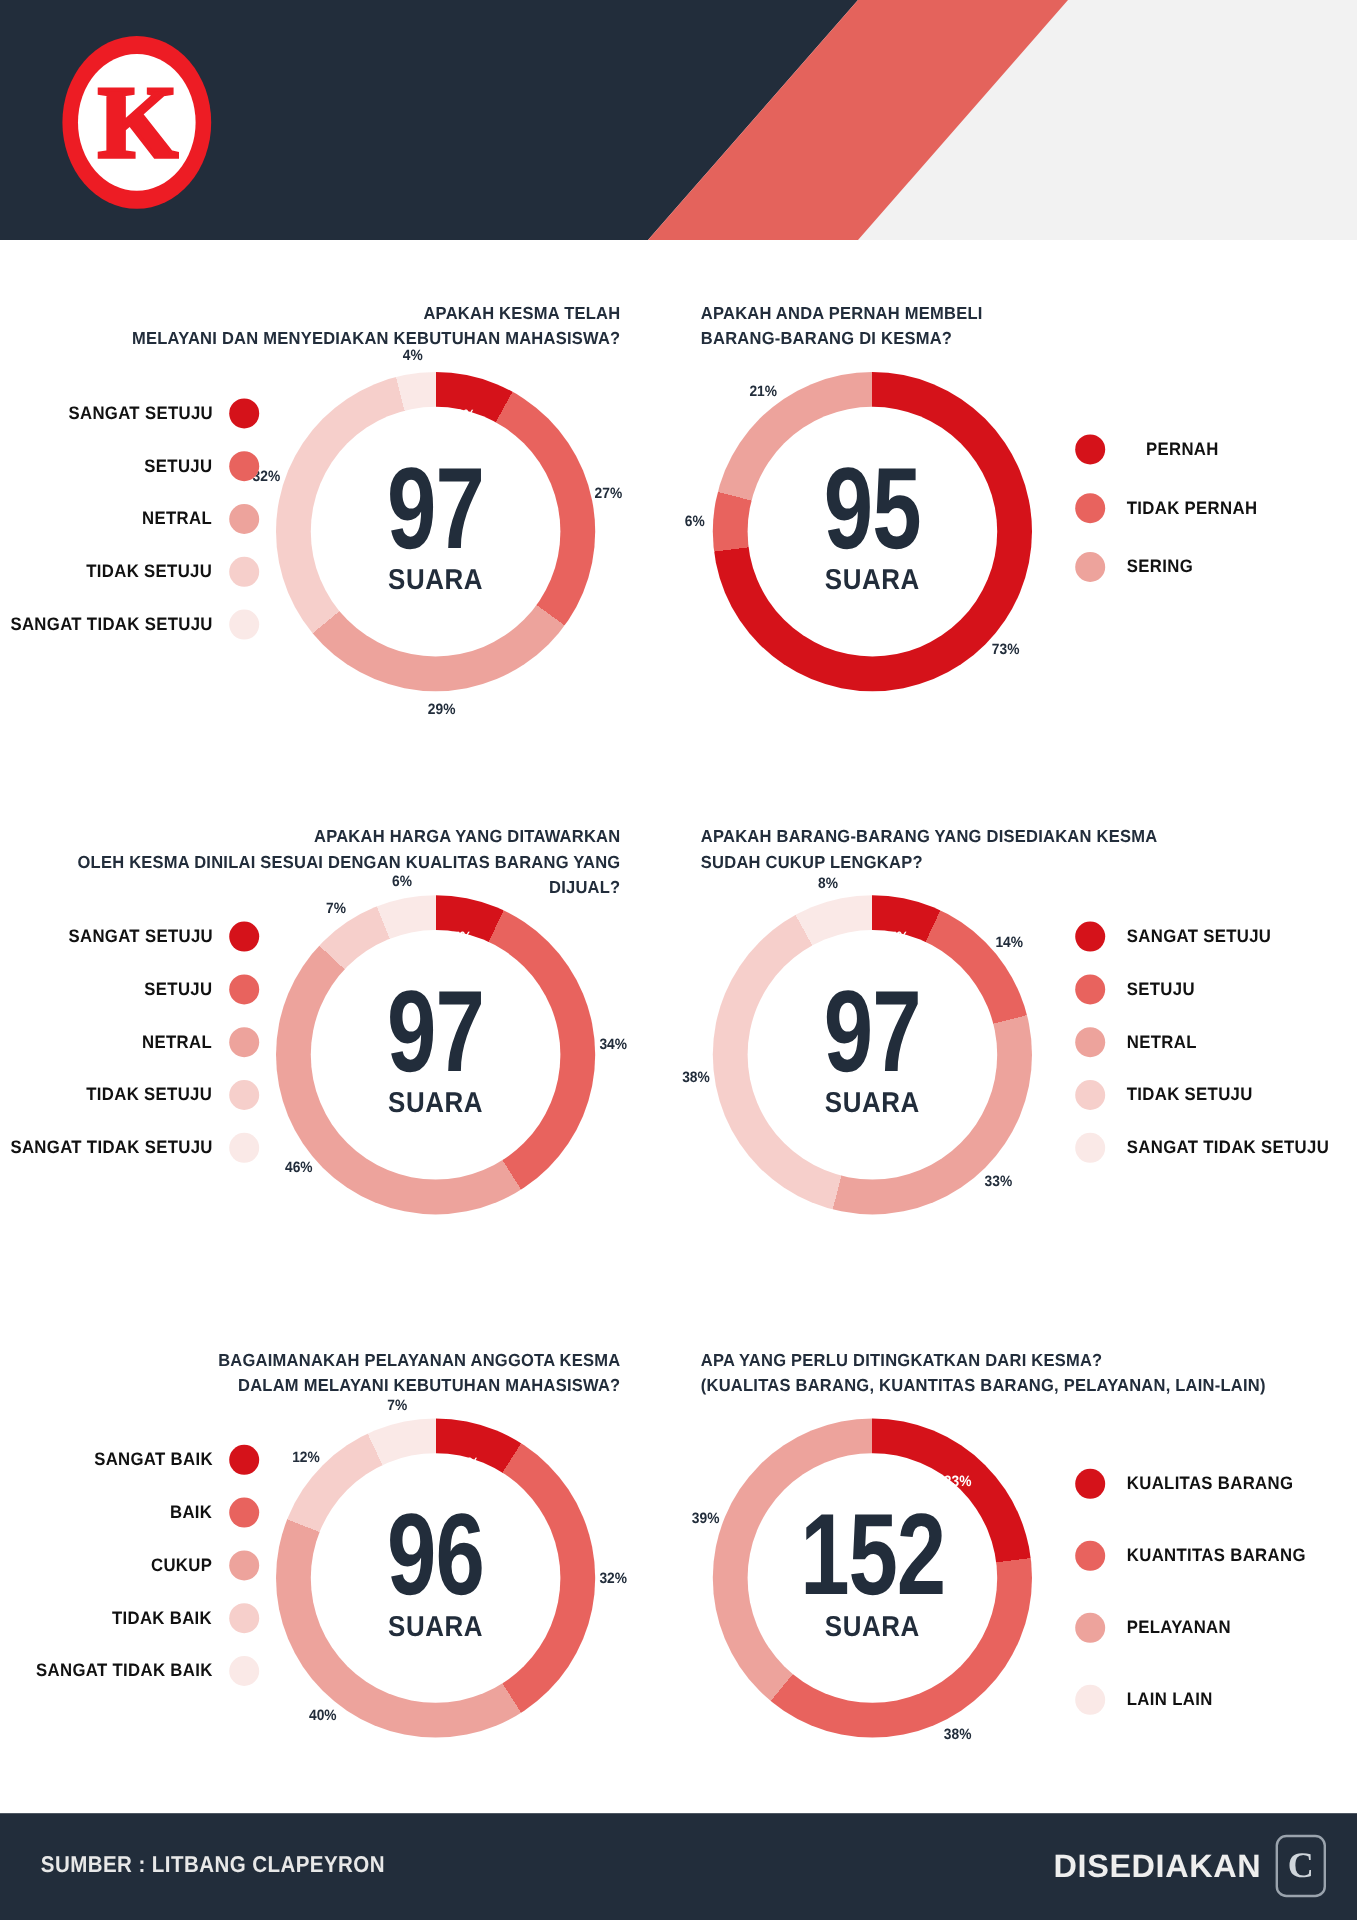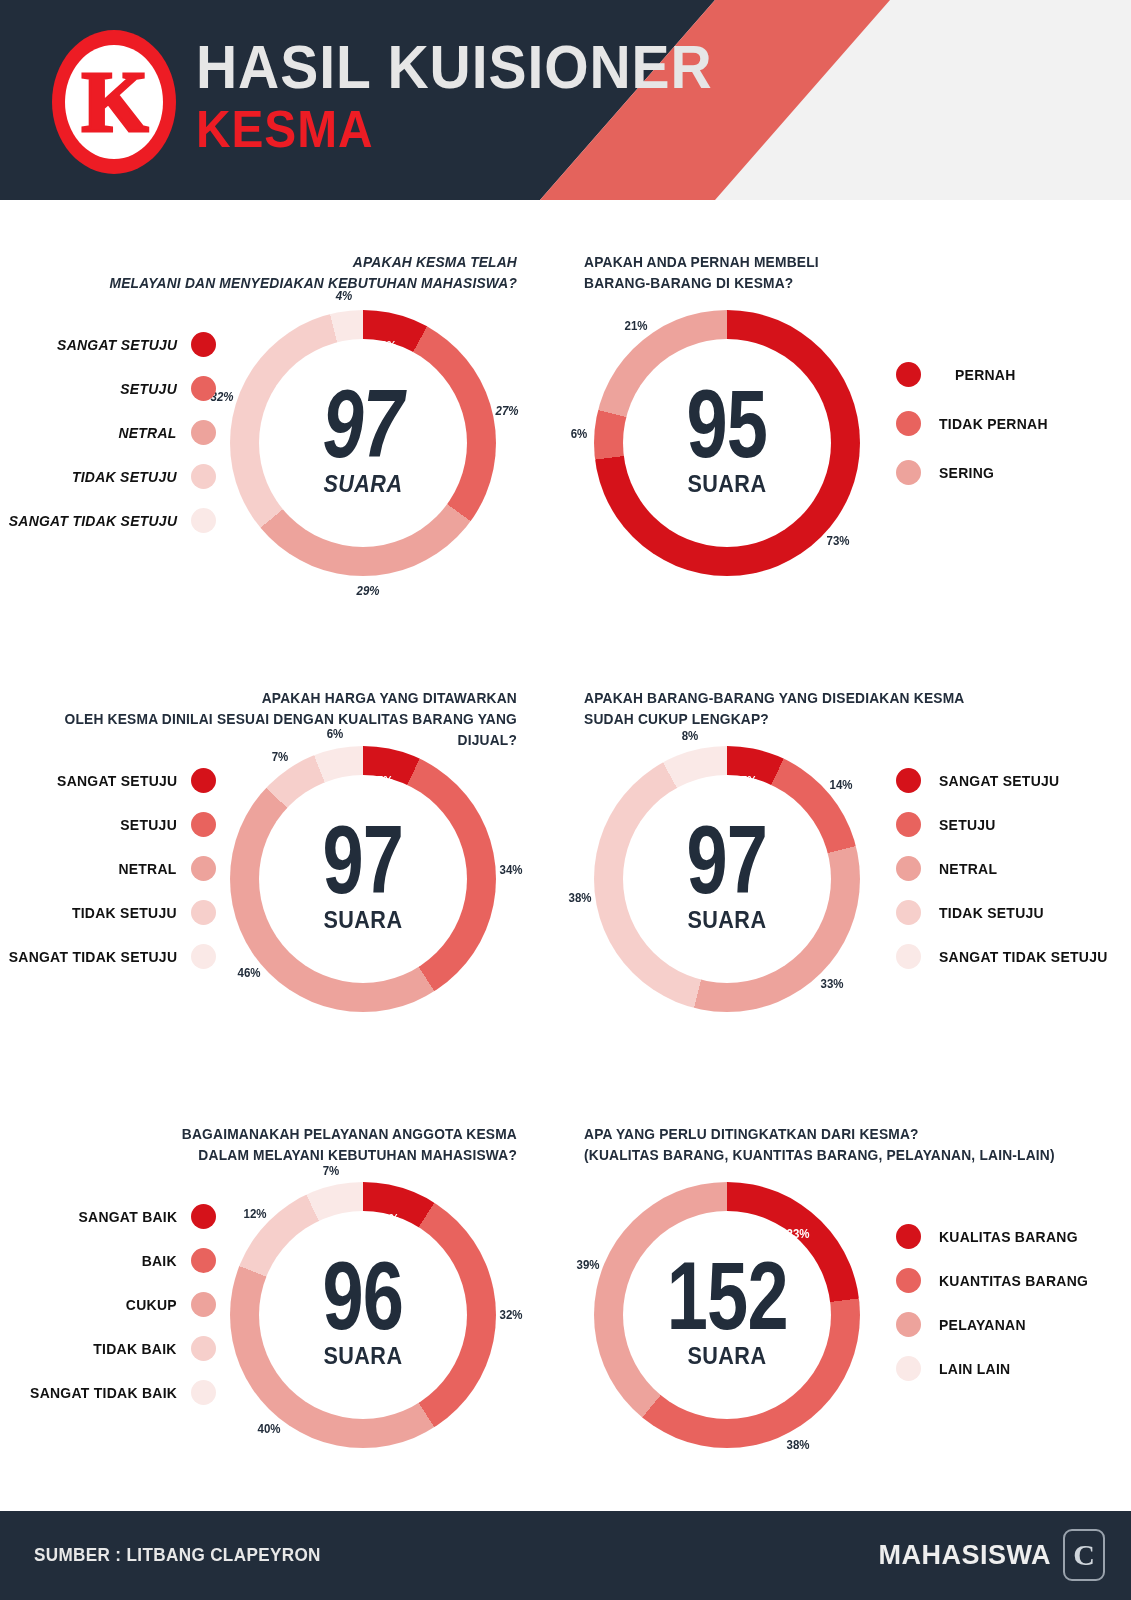--- a/index.html
+++ b/index.html
@@ -241,28 +241,24 @@
   <div id="header">
     <div class="hdr-navy"></div>
     <div class="hdr-coral"></div>
 
     <div id="logo-mark">
       <div class="oval-red"></div>
       <div class="oval-white"></div>
       <div class="kletter">K</div>
     </div>
 
-    <div id="title-block">
-      <div id="main-title">HASIL KUISIONER</div>
-      <div id="sub-title">KESMA</div>
-    </div>
   </div>
 
   <div id="grid">
-      <div class="cell left" style="left: 0px; top: 0px; font-style: italic;">
+      <div class="cell left" style="left: 0px; top: 0px;">
         <div class="cell-title">
           <div>APAKAH KESMA TELAH</div>
           <div>MELAYANI DAN MENYEDIAKAN KEBUTUHAN MAHASISWA?</div>
         </div>
         <div class="donut-wrap">
           <div class="donut" style="background: conic-gradient(rgb(213, 18, 26) 0deg, rgb(213, 18, 26) 28.8deg, rgb(232, 99, 94) 28.8deg, rgb(232, 99, 94) 126deg, rgb(237, 163, 156) 126deg, rgb(237, 163, 156) 230.4deg, rgb(246, 207, 203) 230.4deg, rgb(246, 207, 203) 345.6deg, rgb(250, 233, 231) 345.6deg, rgb(250, 233, 231) 360deg);"></div>
           <div class="donut-hole">
             <div class="donut-count">97</div>
             <div class="donut-unit">SUARA</div>
           </div>
@@ -453,21 +449,21 @@
         <div class="donut-wrap">
           <div class="donut" style="background: conic-gradient(rgb(213, 18, 26) 0deg, rgb(213, 18, 26) 82.8deg, rgb(232, 99, 94) 82.8deg, rgb(232, 99, 94) 219.6deg, rgb(237, 163, 156) 219.6deg, rgb(237, 163, 156) 360deg);"></div>
           <div class="donut-hole">
             <div class="donut-count">152</div>
             <div class="donut-unit">SUARA</div>
           </div>
           <div class="pct on-dark" style="left: 204.422px; top: 51.988px;">23%</div>
           <div class="pct" style="left: 204.3px; top: 262.693px;">38%</div>
           <div class="pct" style="left: -6.25035px; top: 82.8668px;">39%</div>
         </div>
-        <div class="legend" style="top: 142px;">
+        <div class="legend" style="top: 142px; gap: 16px;">
           <div class="legend-item" style="height: 44px;">
             <span class="legend-dot" style="background: rgb(213, 18, 26);"></span>
             <span class="legend-label">KUALITAS BARANG</span>
           </div>
           <div class="legend-item" style="height: 44px;">
             <span class="legend-dot" style="background: rgb(232, 99, 94);"></span>
             <span class="legend-label">KUANTITAS BARANG</span>
           </div>
           <div class="legend-item" style="height: 44px;">
             <span class="legend-dot" style="background: rgb(237, 163, 156);"></span>
@@ -478,18 +474,18 @@
             <span class="legend-label">LAIN LAIN</span>
           </div>
         </div>
       </div>
     </div>
 
   <div id="footer">
     <div id="footer-divider"></div>
     <div id="footer-source">SUMBER : LITBANG CLAPEYRON</div>
     <div id="footer-brand-wrap">
-      <div id="footer-brand">MAHASISWA</div>
+      <div id="footer-brand">DISEDIAKAN</div>
       <div id="footer-logo">C</div>
     </div>
   </div>
 
 </div>
 
 </body></html>

